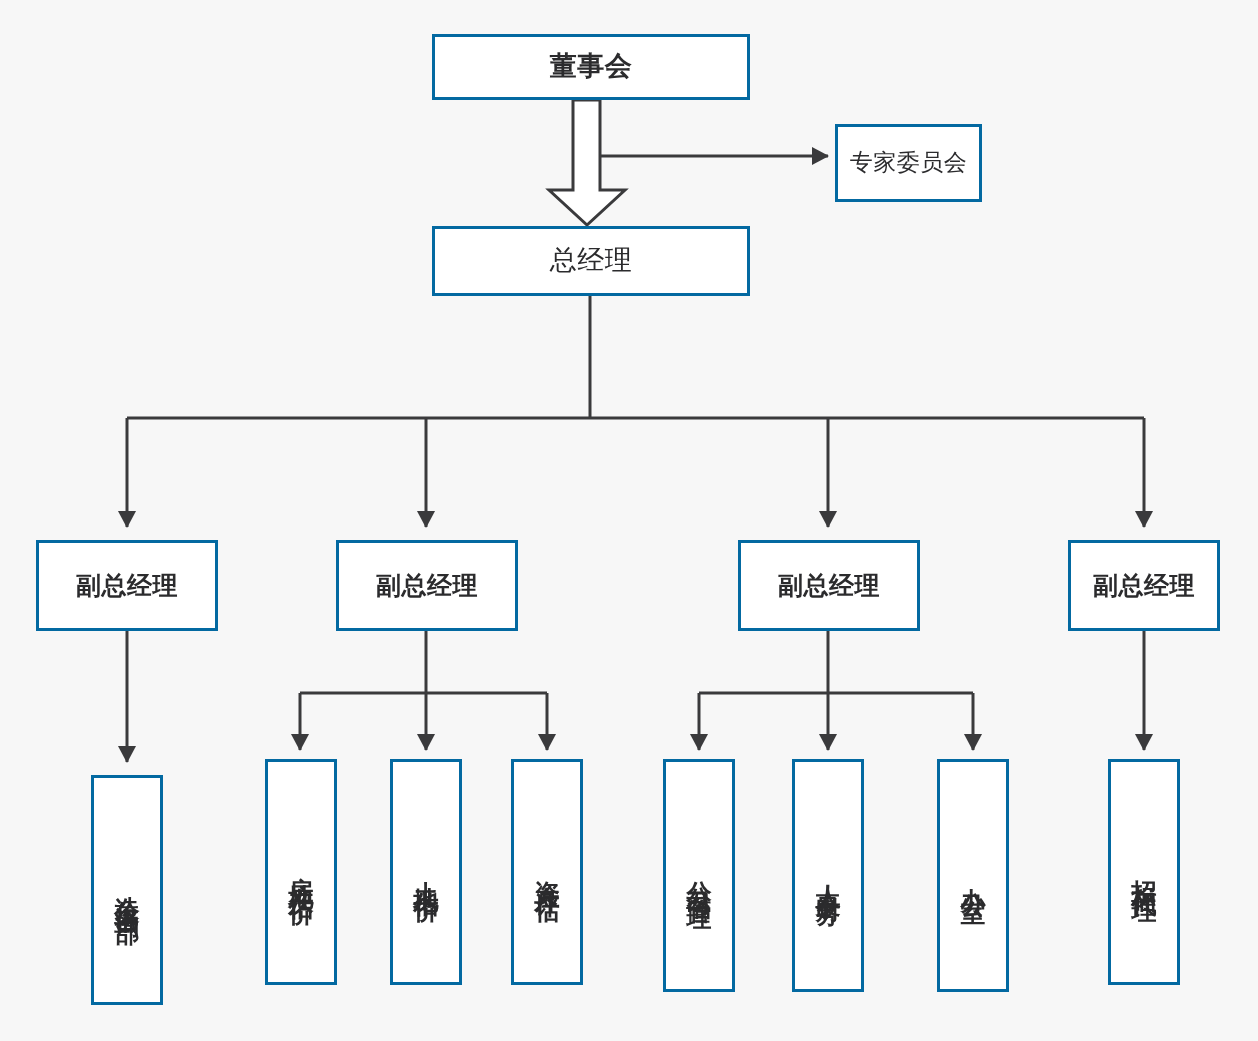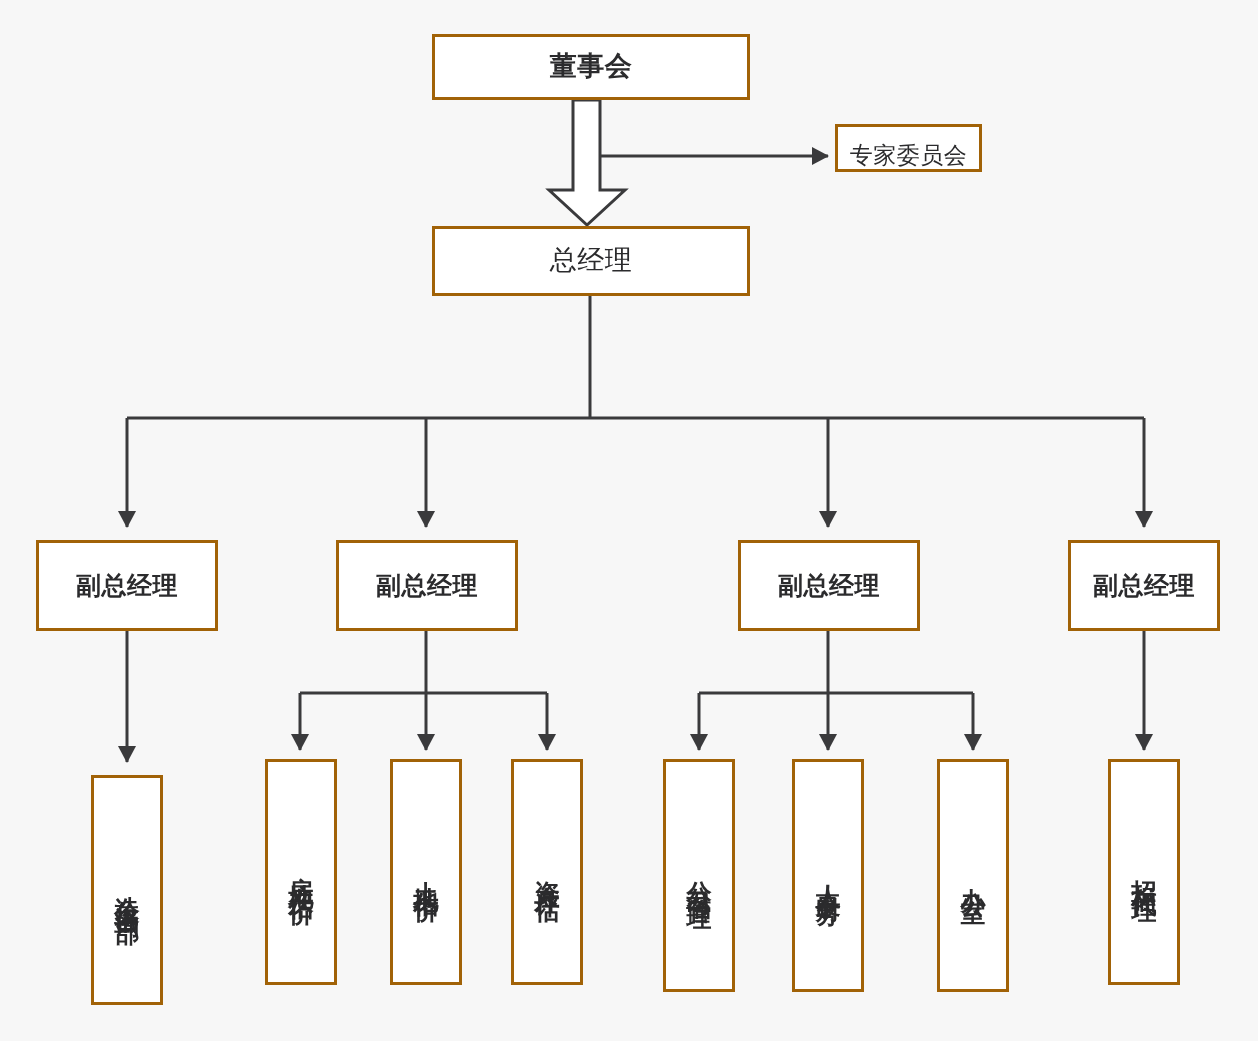--- a/index.html
+++ b/index.html
@@ -22,21 +22,21 @@
     position: absolute;
     left: 0;
     top: 0;
     width: 1258px;
     height: 1041px;
     pointer-events: none;
   }
   .node {
     position: absolute;
     background: #ffffff;
-    border: 3px solid #a16207;
+    border: 3px solid #0369a1;
     box-sizing: border-box;
     display: flex;
     align-items: center;
     justify-content: center;
     color: #2b2b2d;
   }
   .node-label {
     display: block;
     text-align: center;
     line-height: 1.18;
@@ -125,21 +125,21 @@
 
     <g fill="none" stroke="#3a3a3c" stroke-width="3">
       <line x1="1144" y1="631" x2="1144" y2="750" marker-end="url(#arrowFilledBig)"></line>
     </g>
   </svg>
 
   <div class="node horiz bold" style="left:432px; top:34px; width:318px; height:66px;">
     <span class="node-label">董事会</span>
   </div>
 
-  <div class="node horiz mid" style="left:835px; top:124px; width:147px; height:48px;align-items:flex-end;">
+  <div class="node horiz mid" style="left:835px; top:124px; width:147px; height:78px;">
     <span class="node-label">专家委员会</span>
   </div>
 
   <div class="node horiz" style="left:432px; top:226px; width:318px; height:70px;">
     <span class="node-label">总经理</span>
   </div>
 
   <div class="node horiz small" style="left:36px; top:540px; width:182px; height:91px;">
     <span class="node-label">副总经理</span>
   </div>

